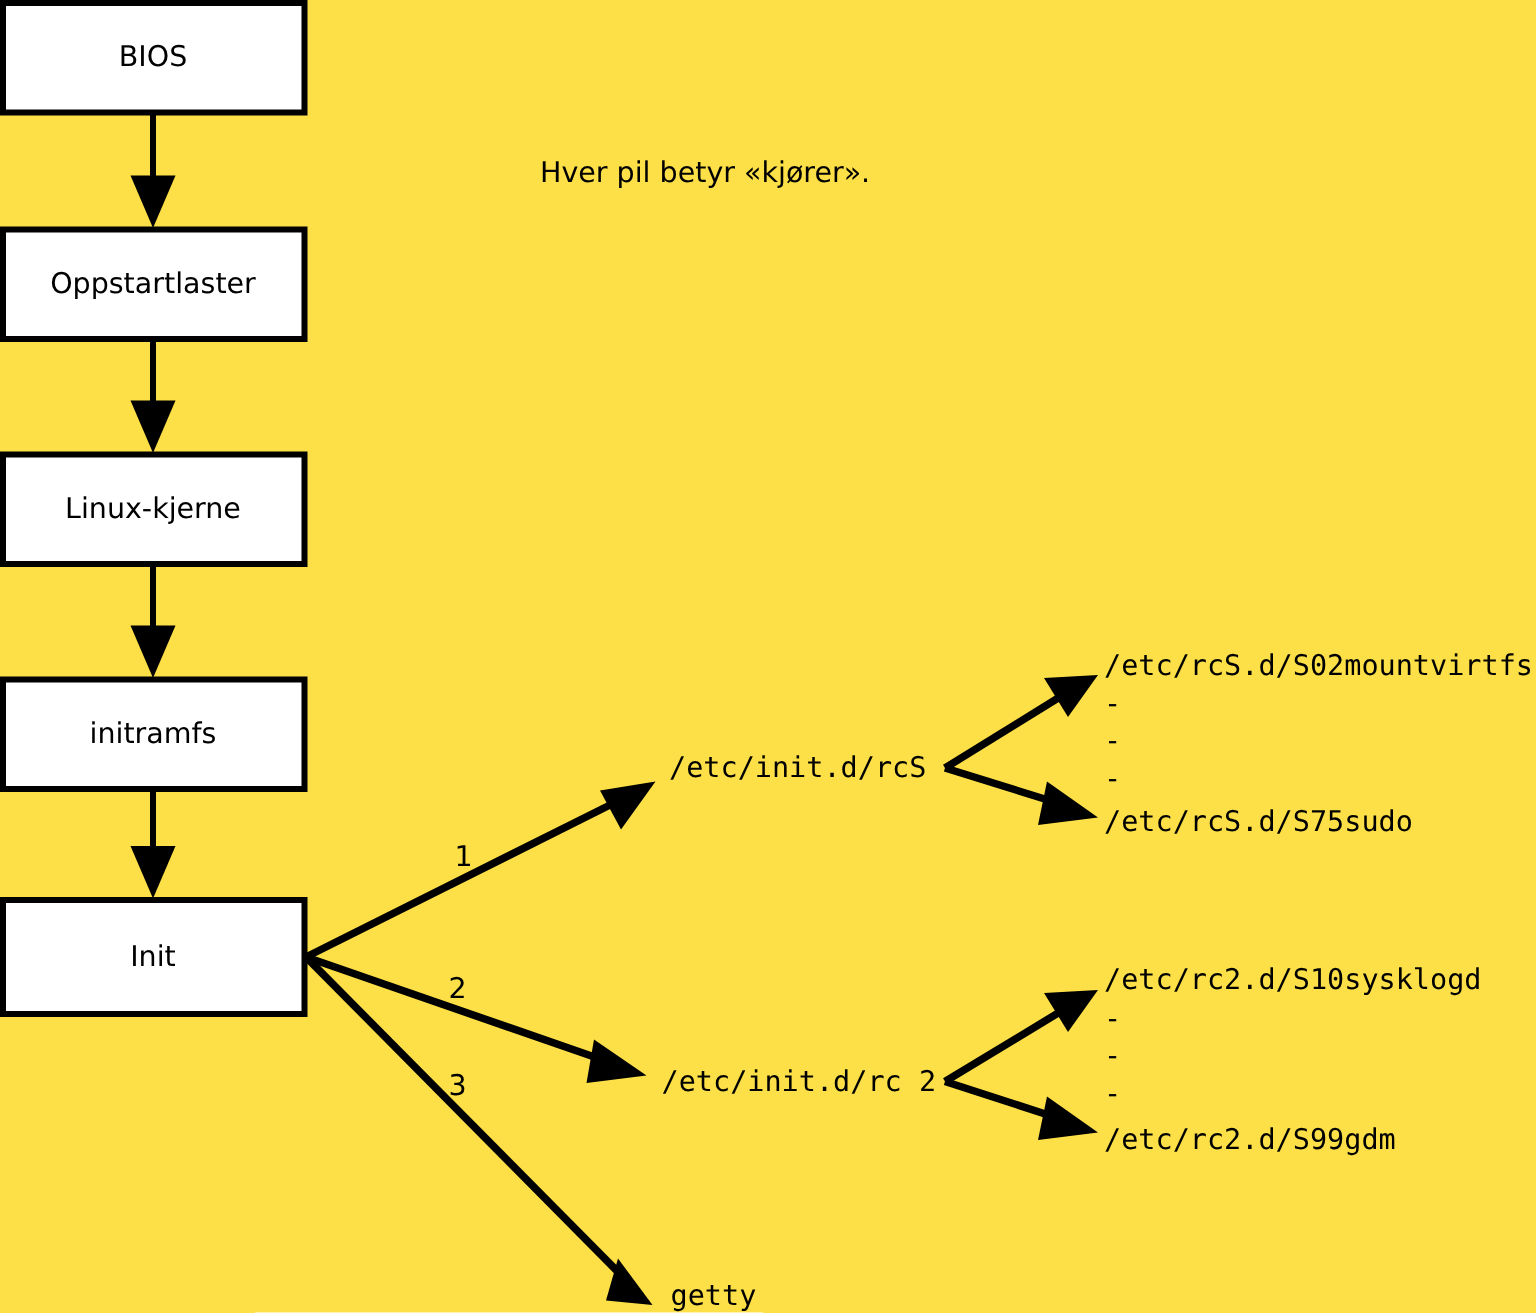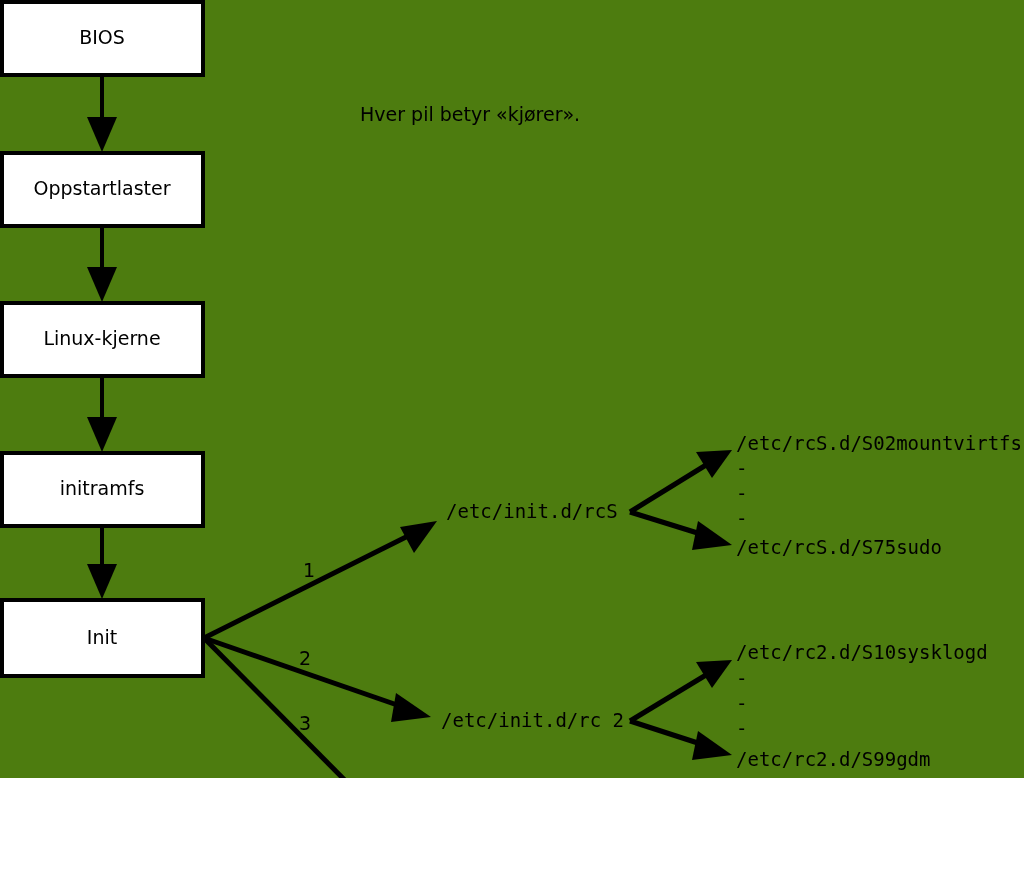--- a/index.html
+++ b/index.html
@@ -3,22 +3,22 @@
 <meta charset="utf-8">
 <style>
   html, body {
     margin: 0;
     padding: 0;
     background: #ffffff;
   }
   #canvas {
     position: relative;
     width: 1024px;
-    height: 778px;
-    background: #4d7c0f;
+    height: 875px;
+    background: #fde047;
     overflow: hidden;
     font-family: "DejaVu Sans", "Liberation Sans", sans-serif;
   }
   #diagram-svg {
     position: absolute;
     left: 0;
     top: 0;
     width: 1024px;
     height: 875px;
   }

